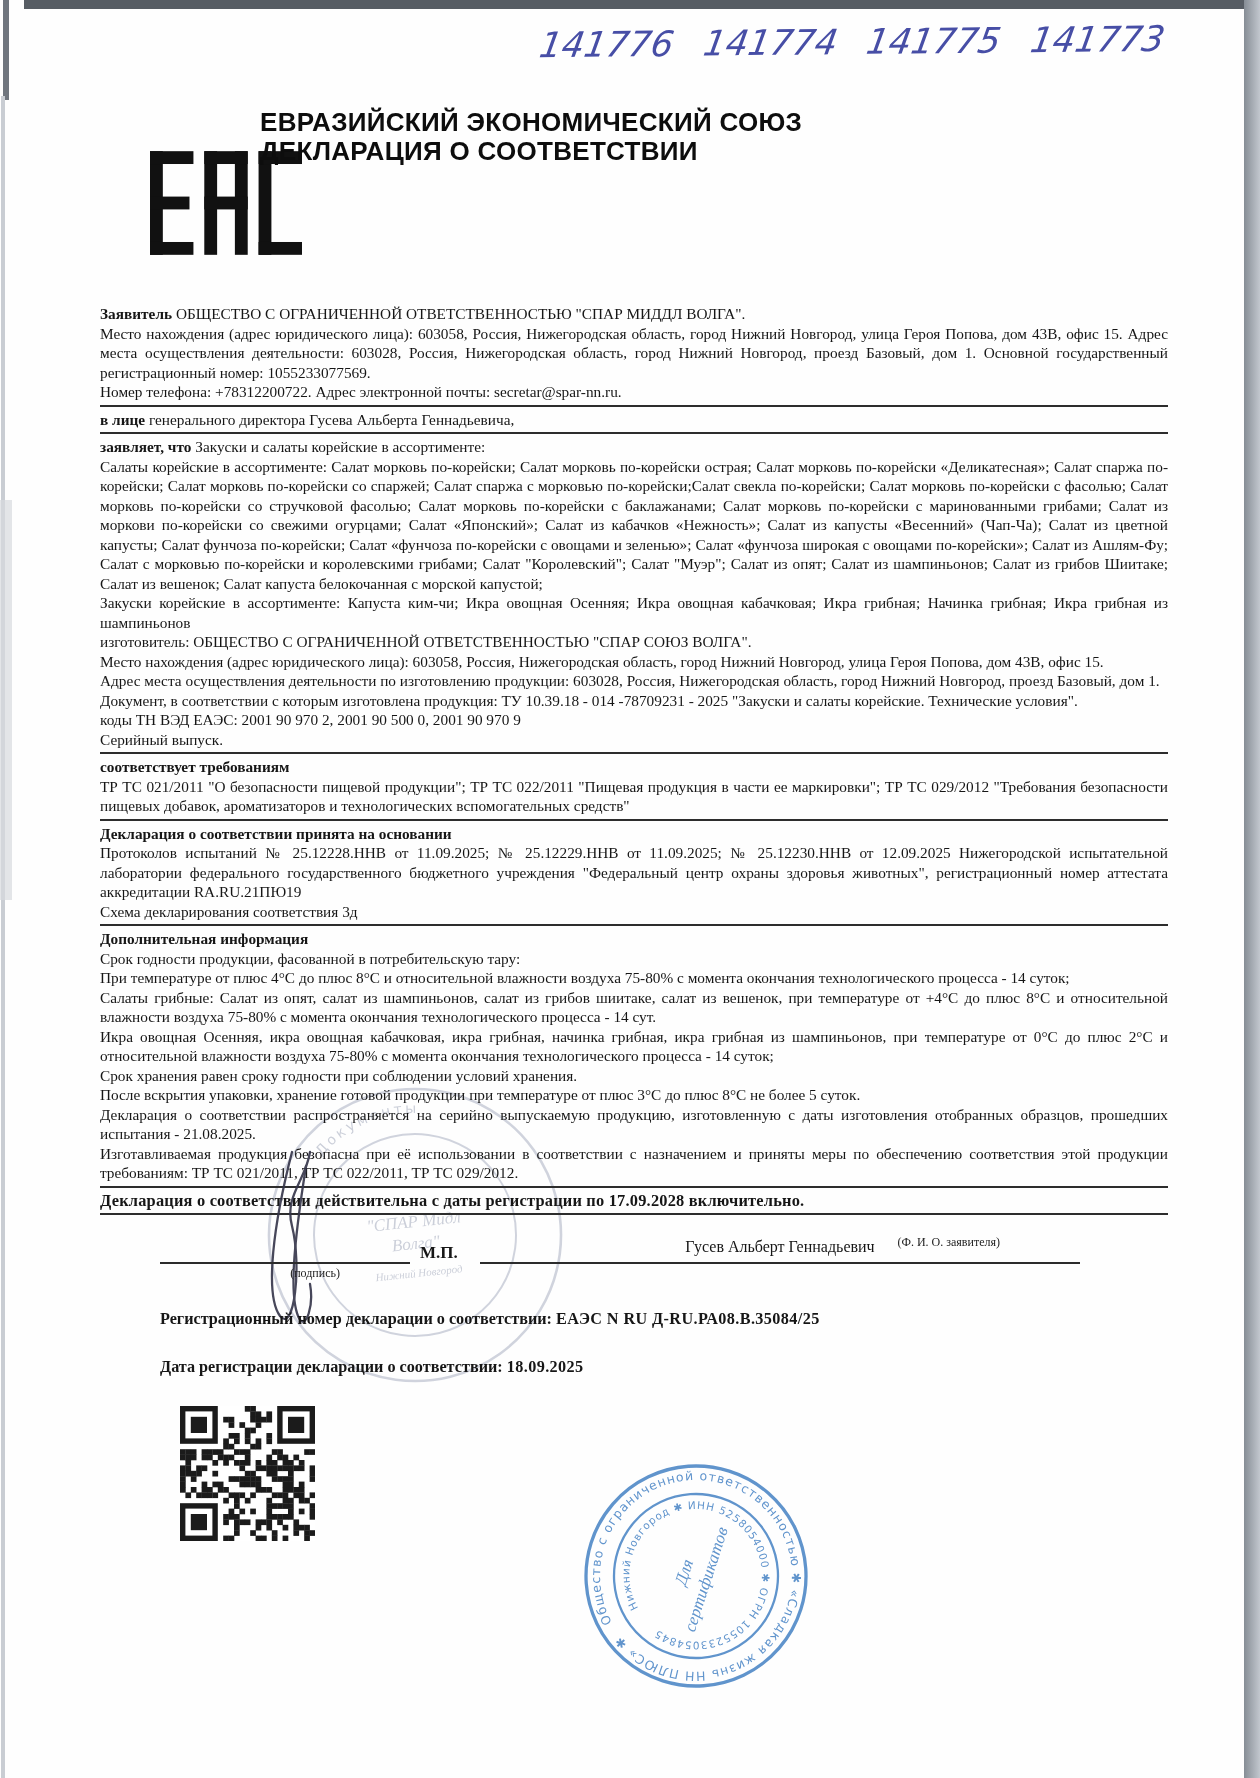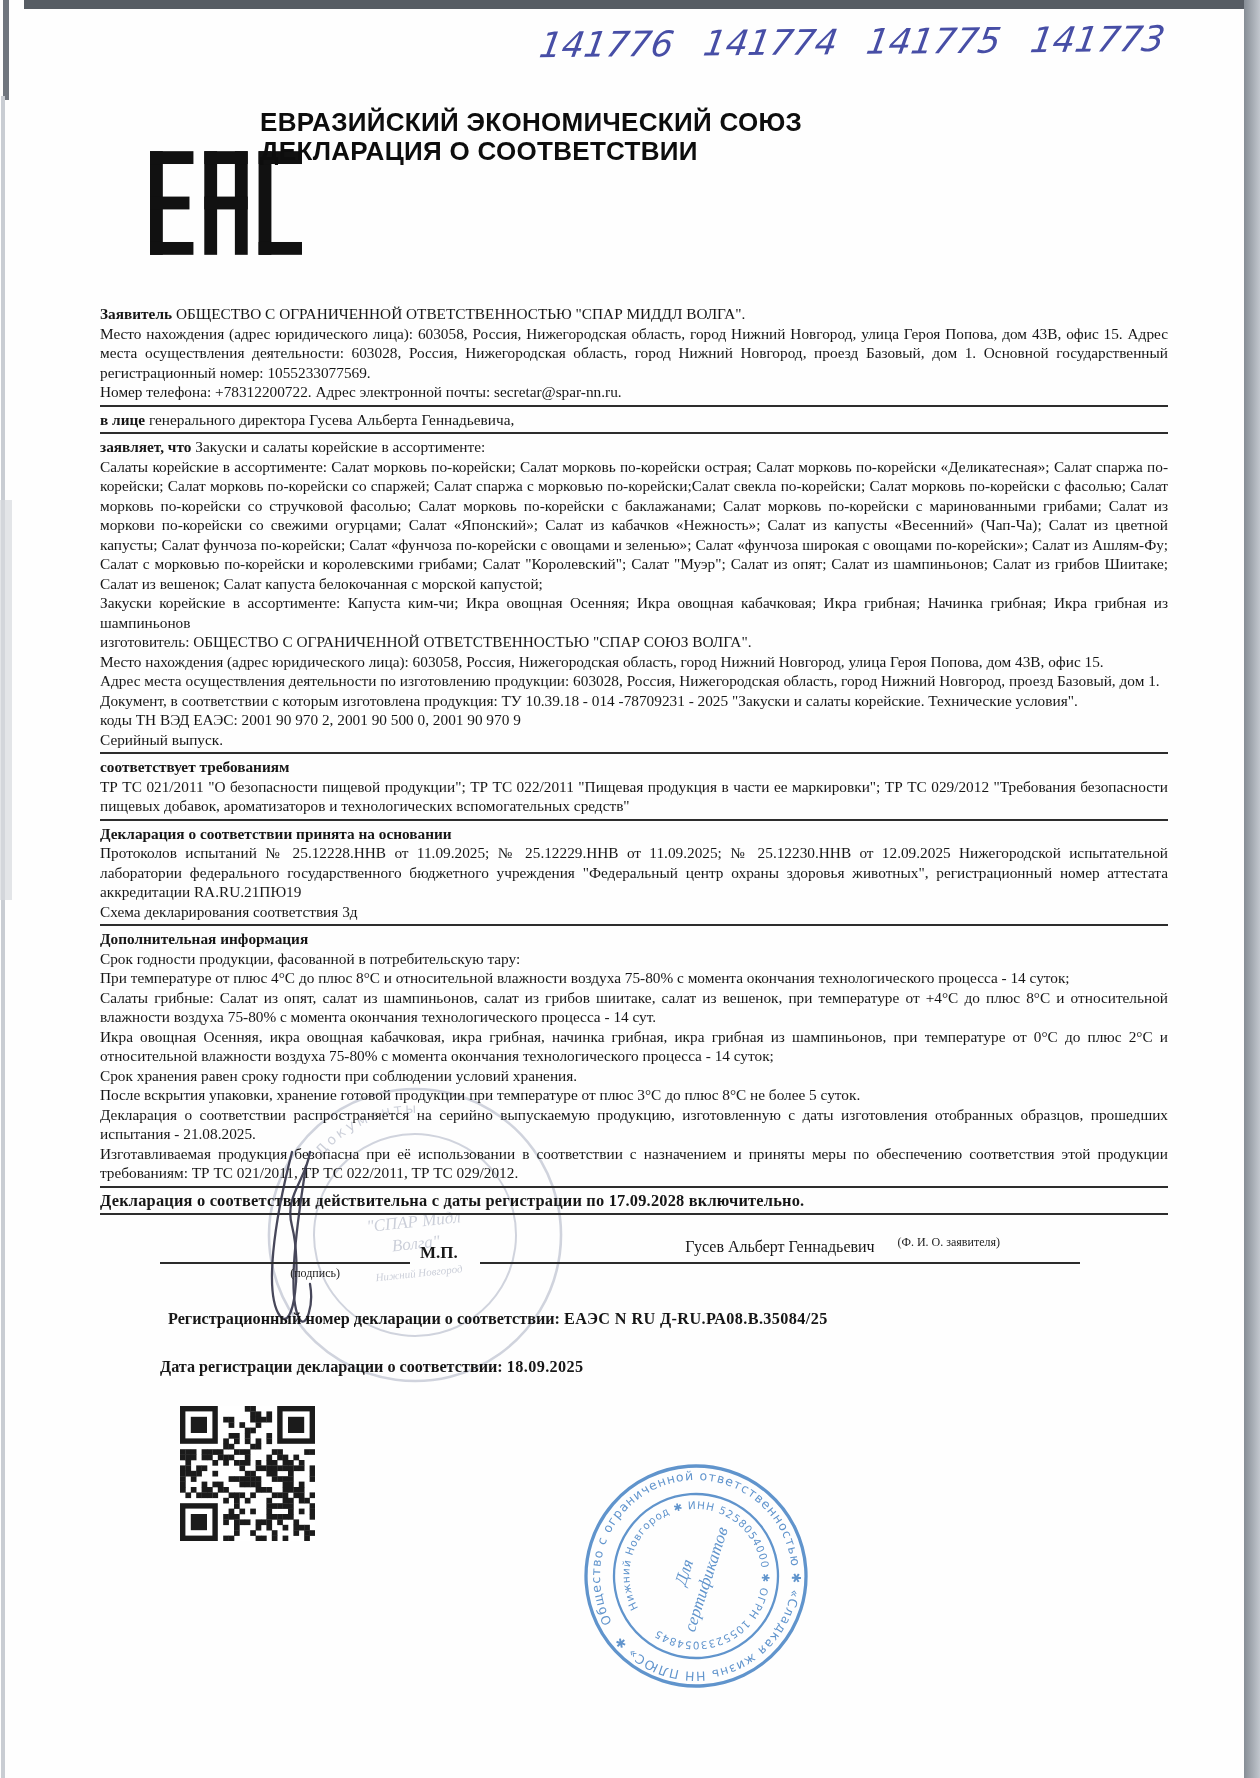--- a/index.html
+++ b/index.html
@@ -44,21 +44,21 @@
   .sig-line{position:absolute;border-top:2px solid #2c2c2c;}
   .sig-line-left{left:160px;top:1262px;width:250px;}
   .sig-line-right{left:480px;top:1262px;width:600px;}
   .sig-label{position:absolute;font-size:12px;text-align:right;color:#222;}
   .lbl-podpis{left:200px;top:1266px;width:140px;}
   .lbl-fio{left:560px;top:1235px;width:440px;}
   .mp{position:absolute;left:420px;top:1243px;font-weight:bold;font-size:17px;}
   .fio-name{position:absolute;left:480px;top:1238px;width:600px;text-align:center;font-size:16px;}
 
   .reg-line{position:absolute;left:160px;font-weight:bold;font-size:16.2px;white-space:nowrap;}
-  .reg-number{top:1310px;margin-left:8px;}
+  .reg-number{top:1310px;}
   .reg-date{top:1358px;}
   .reg-line .num{letter-spacing:.4px;}
 
   .qr{position:absolute;left:180px;top:1406px;}
 
   .grey-stamp{position:absolute;left:255px;top:1075px;pointer-events:none;}
   .squiggle{position:absolute;left:248px;top:1138px;pointer-events:none;}
   .blue-stamp{position:absolute;left:576px;top:1456px;pointer-events:none;}
   .stamp-text{font-family:"DejaVu Sans",sans-serif;}
 </style>

